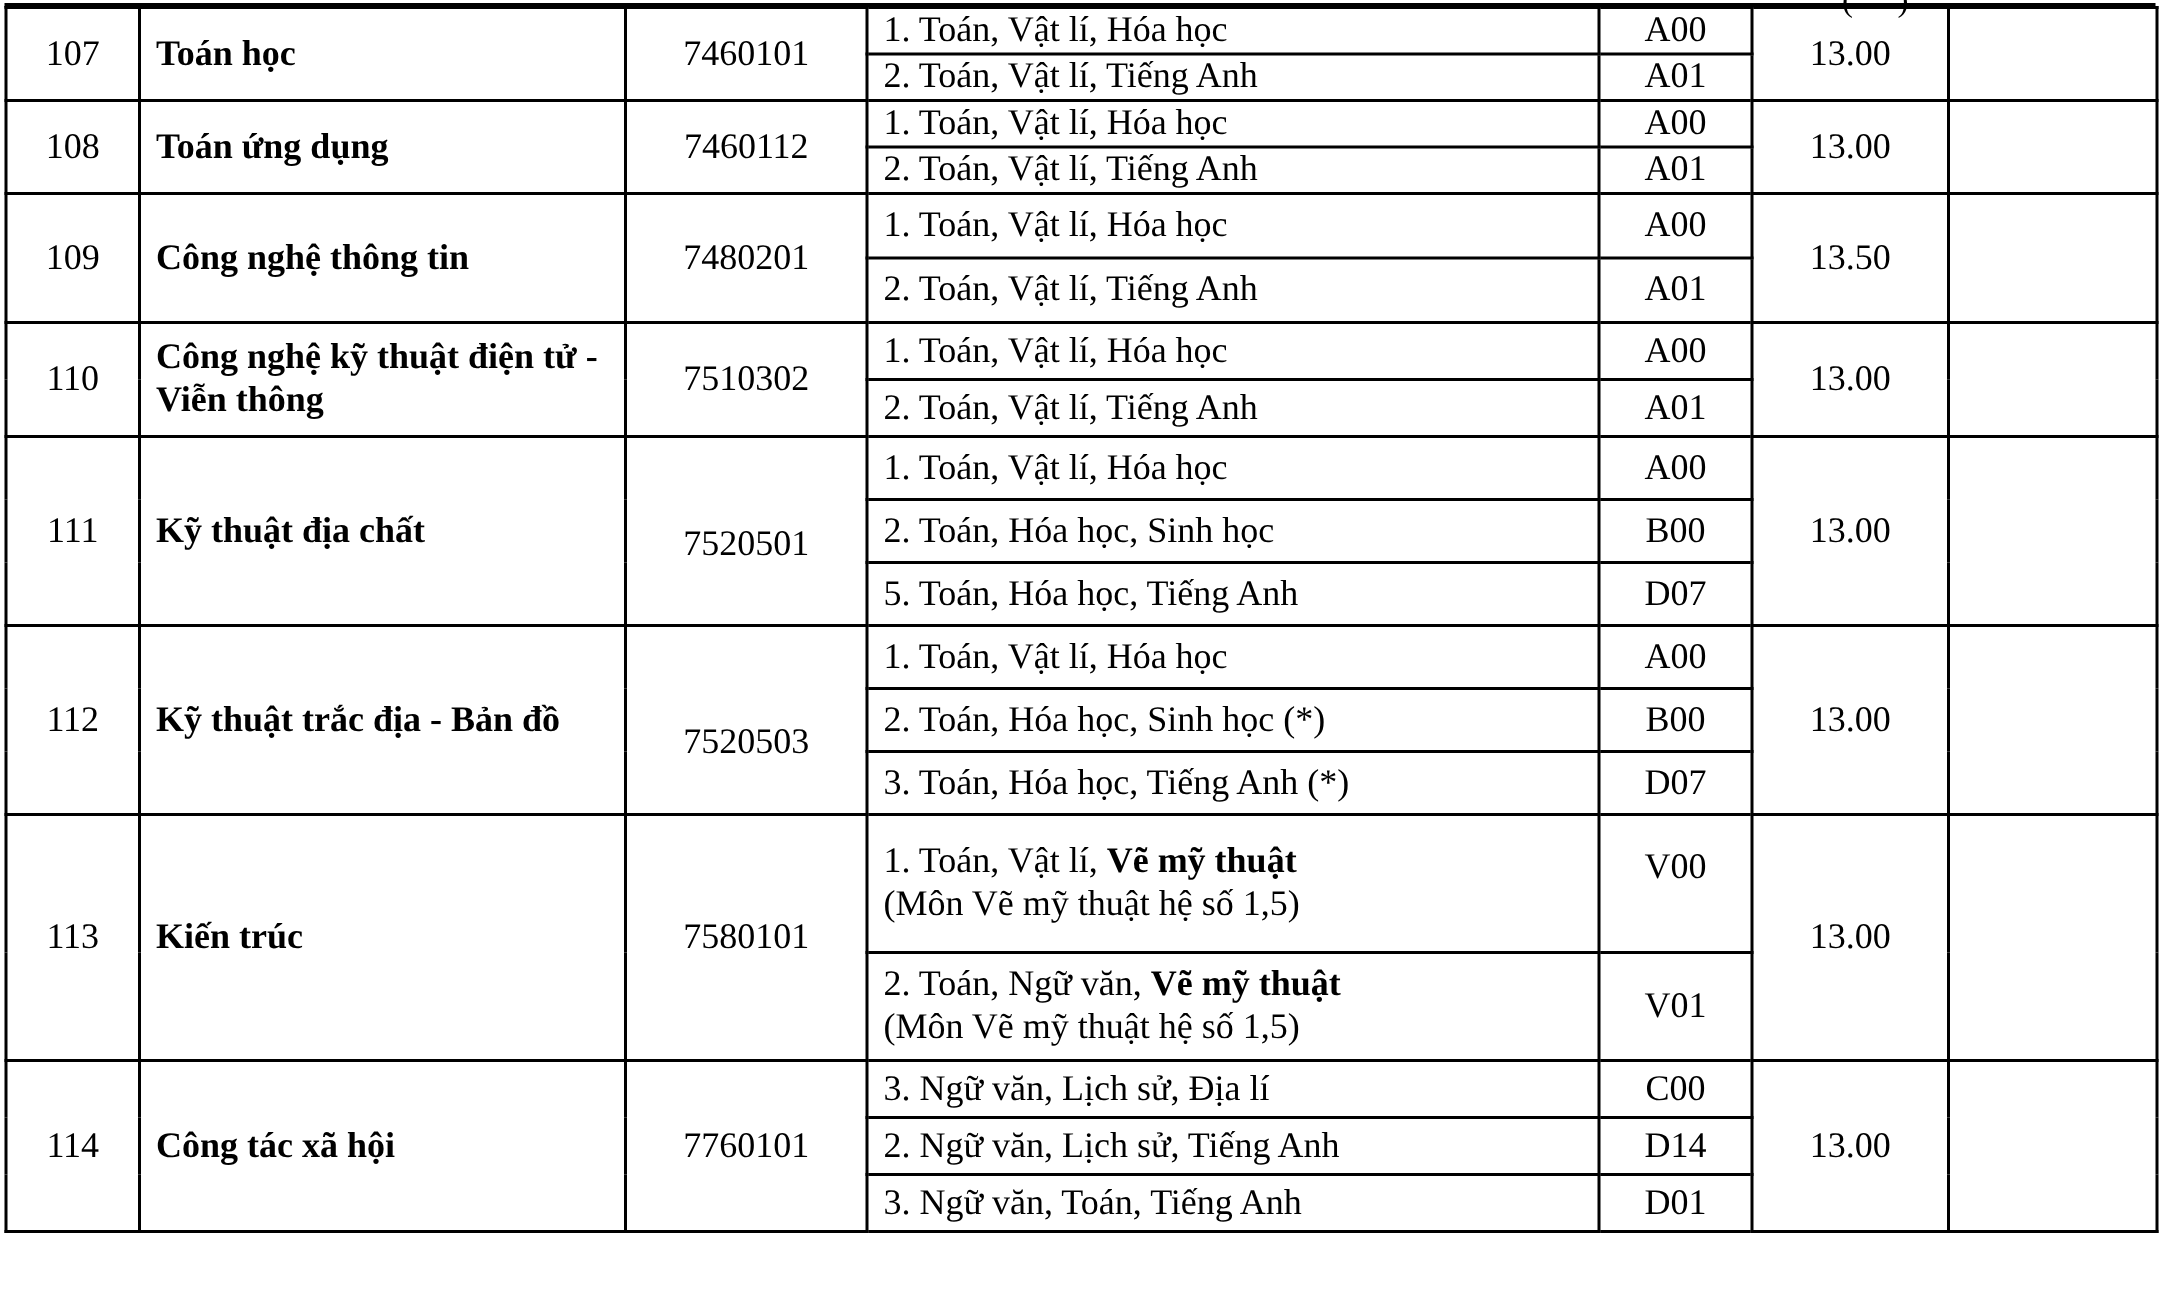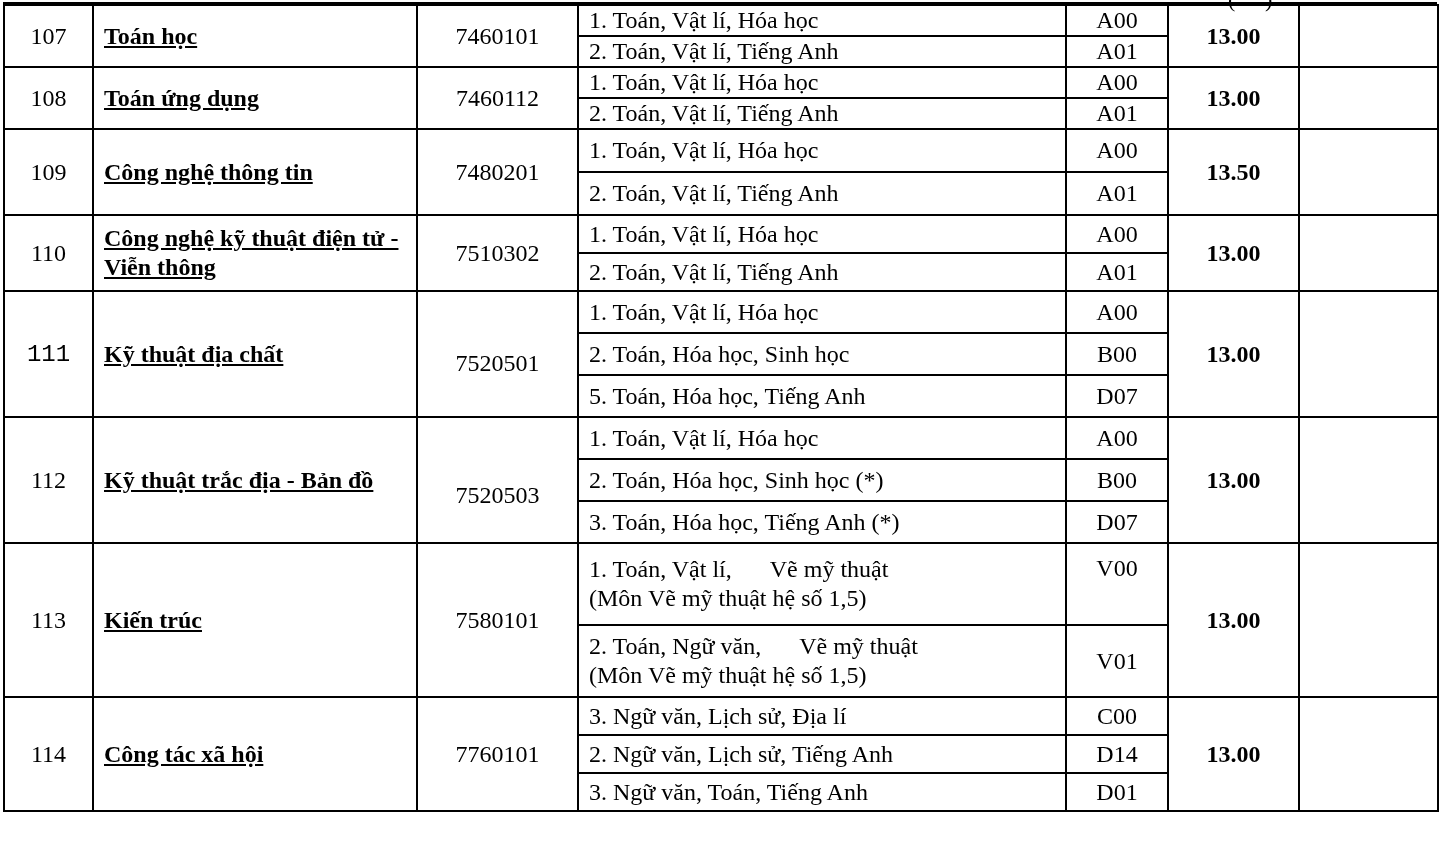--- a/index.html
+++ b/index.html
@@ -49,27 +49,27 @@
       table-layout: fixed;
     }
     table.admissions td {
       border: 2px solid #000;
       padding: 0;
       vertical-align: middle;
       font-size: 24px;
       line-height: 29px;
     }
     .c-stt { width: 89px; text-align: center; }
-    .c-name { width: 324px; padding-left: 10px !important; font-weight: bold; text-align: left; text-decoration: underline; }
+    .c-name { width: 324px; padding-left: 10px !important; font-weight: bold; text-align: left; }
     .c-code { width: 161px; text-align: center; }
     .c-combo { width: 488px; text-align: left; padding-left: 10px !important; }
     .c-block { width: 102px; text-align: center; }
-    .c-score { width: 131px; text-align: center; font-weight: bold; }
+    .c-score { width: 131px; text-align: center; }
     .c-note { width: 132px; }
-    .combo-bold { font-weight: normal; margin-left: 32px; }
+    .combo-bold { font-weight: bold; }
     .combo-line2 { display: block; }
 
     
     tr.h32 td { height: 28px; }
     tr.h45 td { height: 41px; }
     tr.h40 td { height: 36px; }
     tr.h44 td { height: 40px; }
     tr.h74 td { height: 70px; }
   </style>
 </head>
@@ -144,21 +144,21 @@
         <td class="c-block">A00</td>
         <td class="c-score" rowspan="2">13.00</td>
         <td class="c-note" rowspan="2"></td>
       </tr>
       <tr class="h40">
         <td class="c-combo">2. Toán, Vật lí, Tiếng Anh</td>
         <td class="c-block">A01</td>
       </tr>
 
       <tr class="h44">
-        <td class="c-stt" rowspan="3" style="vertical-align:middle;font-family:Liberation Mono, monospace;">111</td>
+        <td class="c-stt" rowspan="3" style="vertical-align:middle;">111</td>
         <td class="c-name" rowspan="3">Kỹ thuật địa chất</td>
         <td class="c-code" rowspan="3" style="padding-top:18px;">7520501</td>
         <td class="c-combo">1. Toán, Vật lí, Hóa học</td>
         <td class="c-block">A00</td>
         <td class="c-score" rowspan="3">13.00</td>
         <td class="c-note" rowspan="3"></td>
       </tr>
       <tr class="h44">
         <td class="c-combo">2. Toán, Hóa học, Sinh học</td>
         <td class="c-block">B00</td>
@@ -187,21 +187,21 @@
       </tr>
 
       <tr class="h74">
         <td class="c-stt" rowspan="2">113</td>
         <td class="c-name" rowspan="2">Kiến trúc</td>
         <td class="c-code" rowspan="2">7580101</td>
         <td class="c-combo">
           <span>1. Toán, Vật lí, </span><span class="combo-bold">Vẽ mỹ thuật</span>
           <span class="combo-line2">(Môn Vẽ mỹ thuật hệ số 1,5)</span>
         </td>
-        <td class="c-block" style="vertical-align:top;padding-top:10px;">V00</td>
+        <td class="c-block" style="vertical-align:top;padding-top:20px;">V00</td>
         <td class="c-score" rowspan="2">13.00</td>
         <td class="c-note" rowspan="2"></td>
       </tr>
       <tr class="h74">
         <td class="c-combo">
           <span>2. Toán, Ngữ văn, </span><span class="combo-bold">Vẽ mỹ thuật</span>
           <span class="combo-line2">(Môn Vẽ mỹ thuật hệ số 1,5)</span>
         </td>
         <td class="c-block">V01</td>
       </tr>

